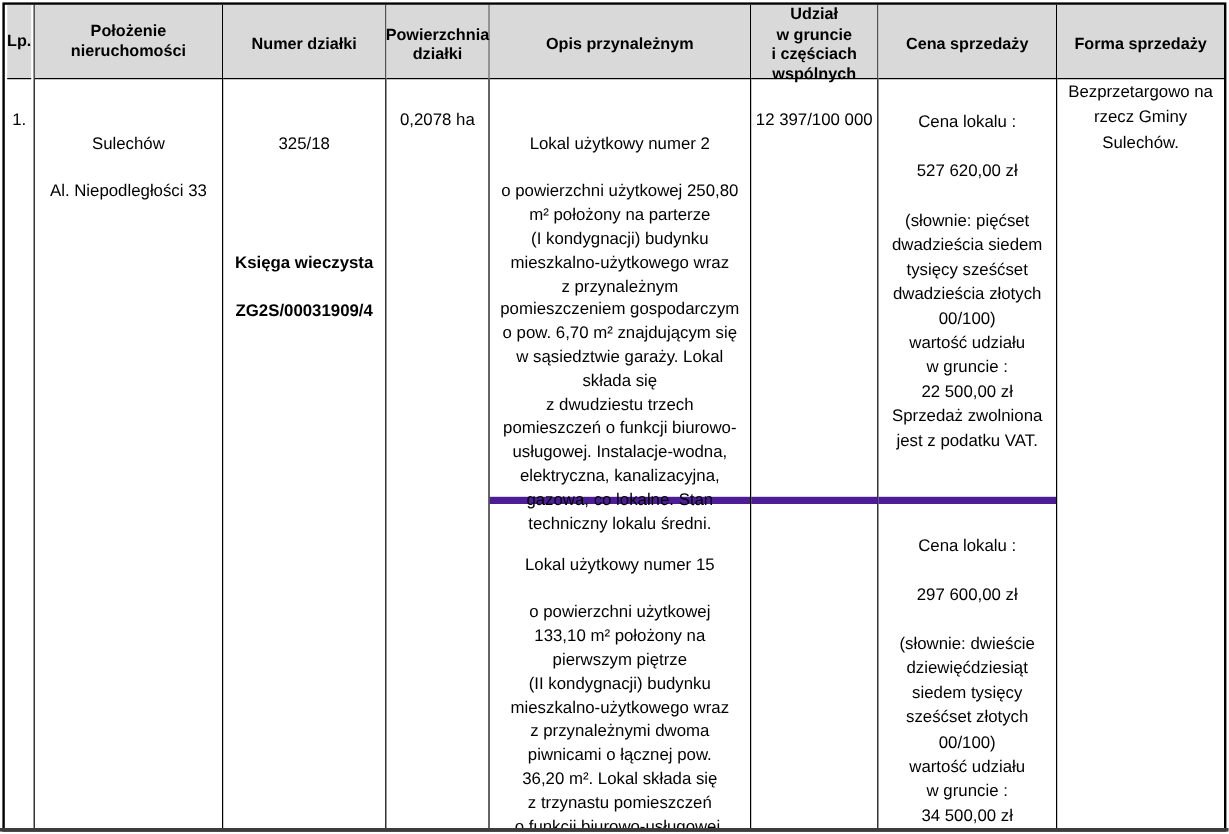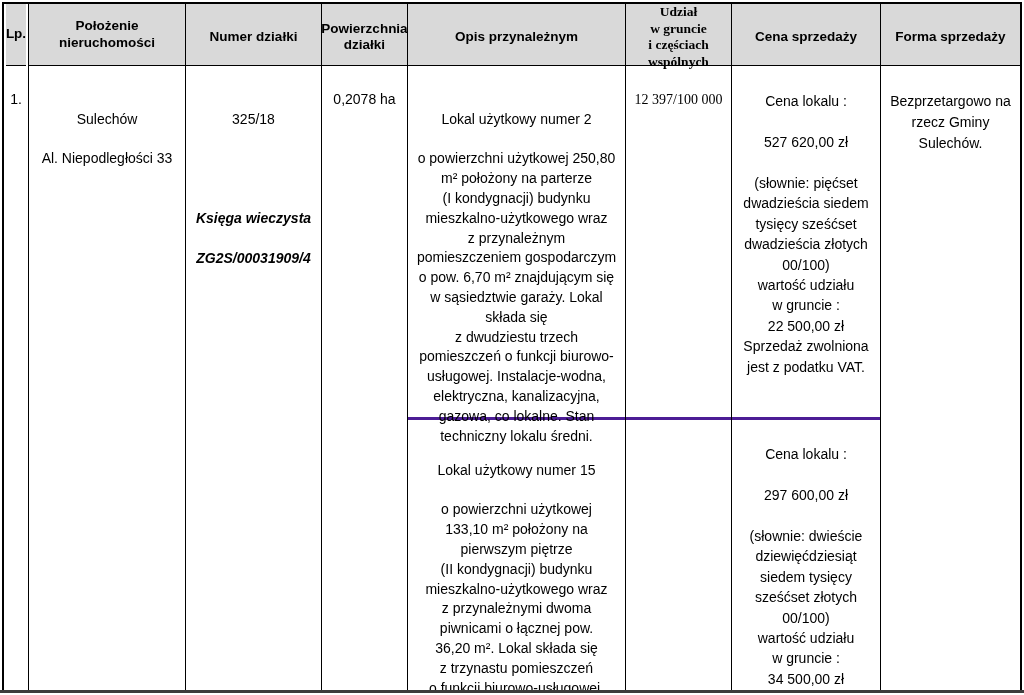--- a/index.html
+++ b/index.html
@@ -7,52 +7,52 @@
     position:relative; width:1024px; height:695px; overflow:hidden;
     background:#ffffff; color:#000;
     font-family:"Liberation Sans", sans-serif;
   }
   .table {
     position:absolute; left:2px; top:2px; width:1020px; height:691px;
     border:2px solid #000; box-sizing:border-box;
     display:flex; overflow:hidden; background:#fff;
   }
   .col { display:flex; flex-direction:column; border-right:1px solid #000; box-sizing:content-box; }
-  .col:last-child { border-right:none;gap:25px; }
+  .col:last-child { border-right:none; }
   .w-lp   { width:24px;align-items:center; }
   .w-loc  { width:156px; }
   .w-plot { width:135px; }
   .w-area { width:85px; }
   .w-desc { width:217px; }
-  .w-share{ width:105px;font-family:Liberation Serif, serif; }
+  .w-share{ width:105px; }
   .w-price{ width:148px; }
   .w-form { width:139px; }
 
   .th {
     height:62px; box-sizing:border-box;
     background:#d9d9d9; border-bottom:1px solid #000;
     font-weight:bold; font-size:13.5px; line-height:16.5px;
     text-align:center; display:flex; justify-content:center; align-items:center;
     padding-top:5px; flex-shrink:0;
   }
   .th--mid { align-items:center; padding-top:0; }
   .th span { white-space:pre-line; }
 
   .cellbody { flex:1; display:flex; flex-direction:column; min-height:0; }
-  .sub1 { height:354px; box-sizing:border-box; border-bottom:3px solid #4c1d95; flex-shrink:0; }
+  .sub1 { height:354px; box-sizing:border-box; border-bottom:6px solid #4c1d95; flex-shrink:0; }
   .sub2 { flex:1; min-height:0; }
 
   .txt { font-size:14px; line-height:19.8px; text-align:center; white-space:pre-line; }
   .txt--price { line-height:20.4px; }
   .pt24 { padding-top:24px; }
   .pt21 { padding-top:21px; }
   .pt5  { padding-top:5px; }
   .pt4  { padding-top:4px; }
   .bold { font-weight:normal; }
-  .kw { margin-top:40px; font-weight:bold;font-style:italic; }
+  .kw { margin-top:40px; font-weight:bold; }
   .form-cell { line-height:21px; }
 
   .bottom-line {
     position:absolute; left:0; top:690px; width:1024px; height:3px;
     background:#3c3c3c;
   }
 </style>
 </head>
 <body>
 

